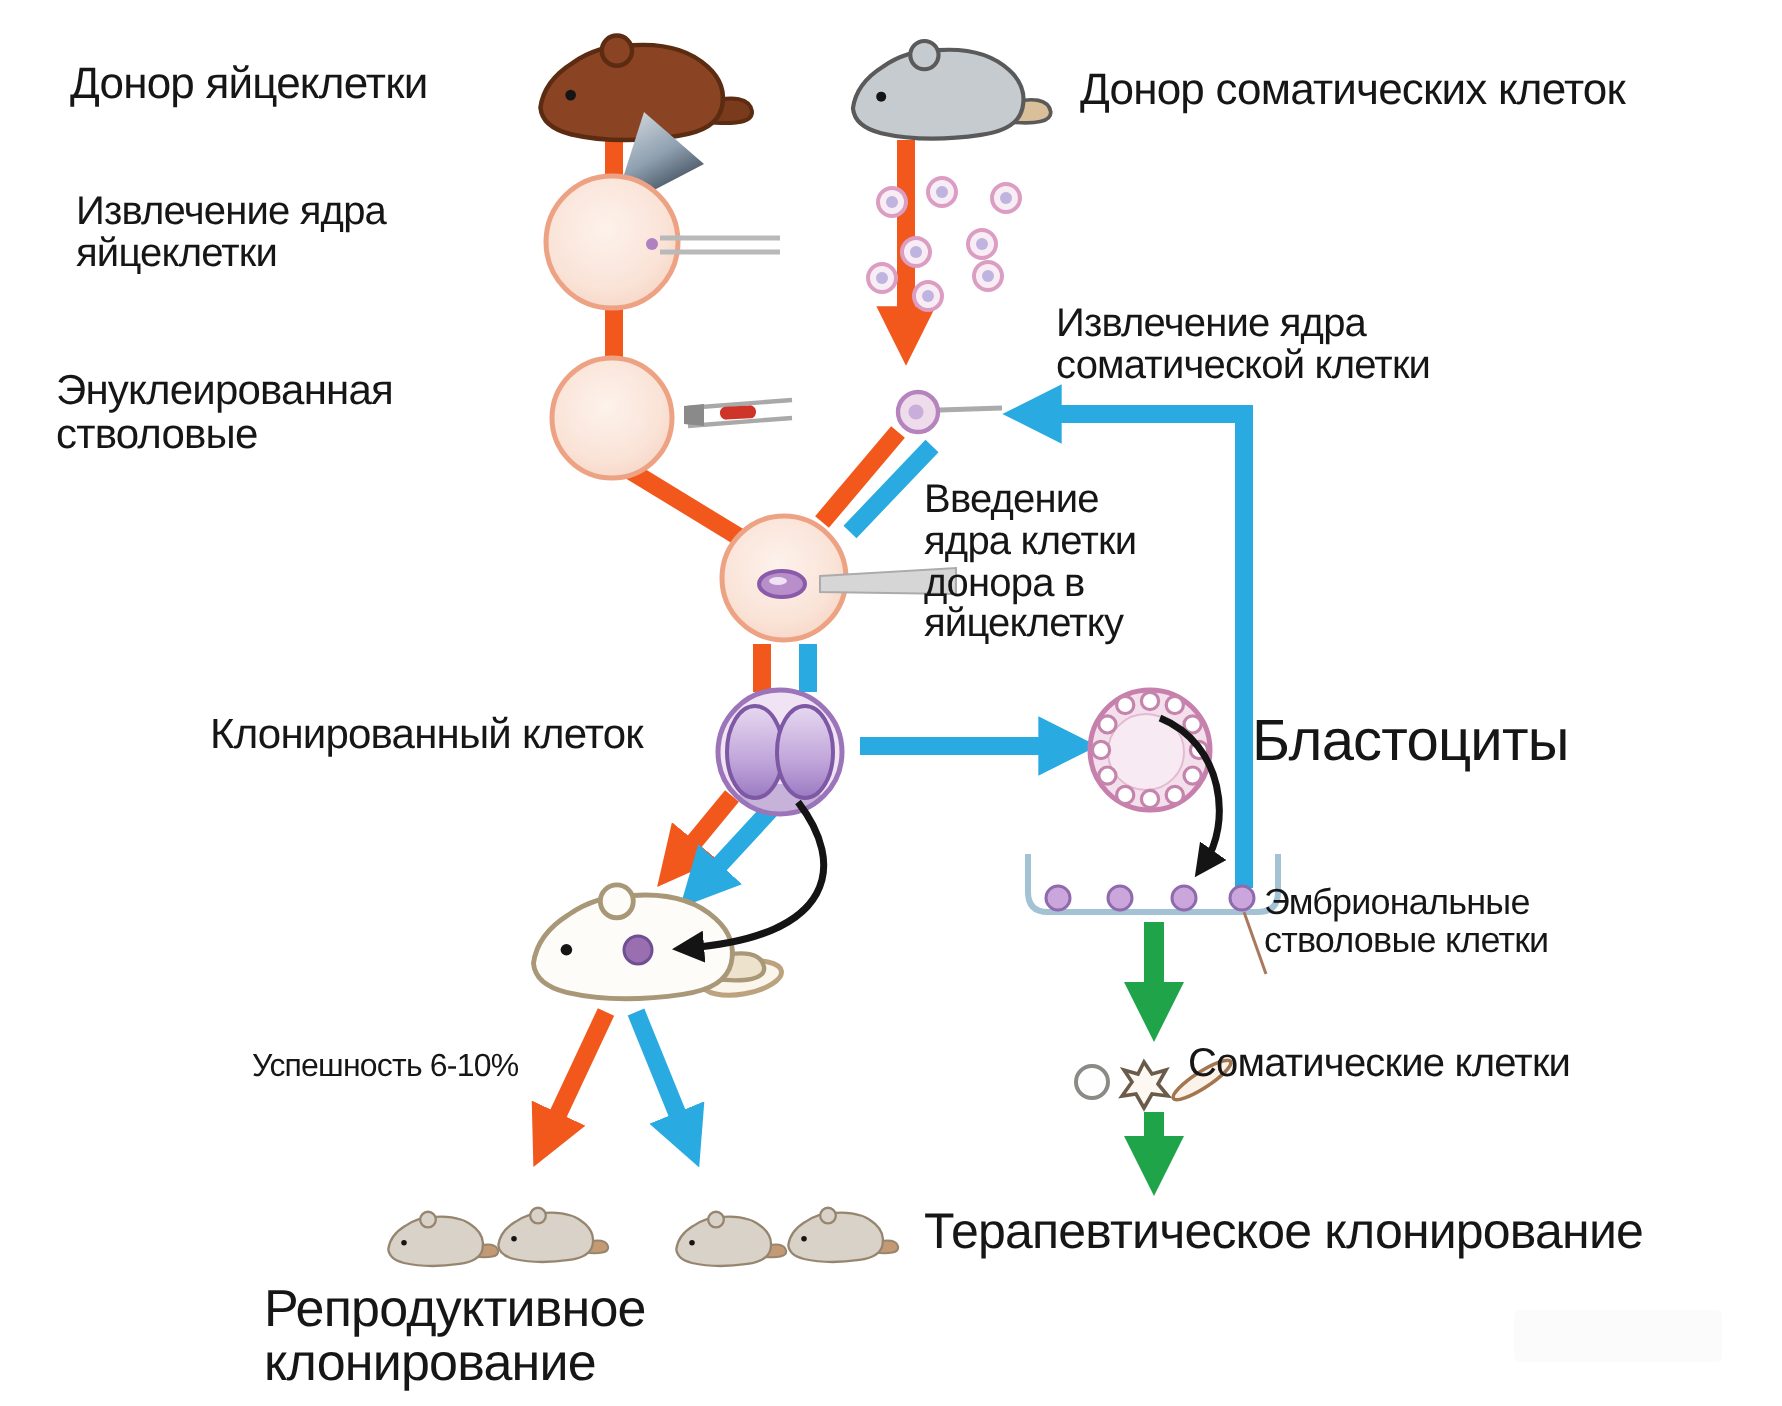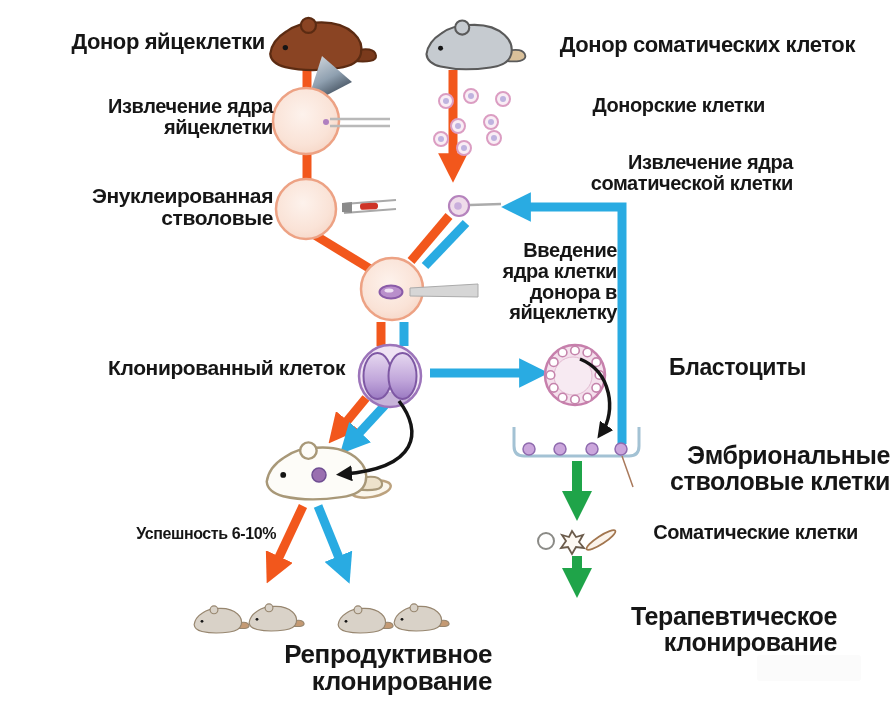--- a/index.html
+++ b/index.html
@@ -3,23 +3,23 @@
 <meta charset="utf-8">
 <style>
   html,body{margin:0;padding:0;background:#ffffff;}
   .stage{
     position:relative;width:891px;height:703px;background:#ffffff;overflow:hidden;
     font-family:"Liberation Sans", sans-serif;
   }
   .stage svg{position:absolute;left:0;top:0;}
   .lbl{
     position:absolute;
-    font-weight:700;
+    font-weight:400;
     color:#161616;
-    text-align:right;
+    text-align:left;
     white-space:pre-line;
     line-height:1.04;
     letter-spacing:-0.4px;
   }
   .watermark{
     position:absolute;right:30px;bottom:22px;width:104px;height:26px;
     background:#fbfbfb;border-radius:3px;
   }
 </style>
 </head>
@@ -215,32 +215,31 @@
   <g stroke="#141414" stroke-width="3.5" fill="none">
     <path d="M 399,401 C 423,432 418,468 344,474" marker-end="url(#ahBlack)"></path>
     <path d="M 580,359 C 612,372 616,412 602,432" marker-end="url(#ahBlack)"></path>
   </g>
 </svg>
 
 <div class="lbl" style="left:35px;top:31px;width:230px;font-size:22px">Донор яйцеклетки</div>
 <div class="lbl" style="left:540px;top:34px;width:315px;font-size:22px">Донор соматических клеток</div>
 <div class="lbl" style="left:38px;top:96px;width:235px;font-size:20px">Извлечение ядра
 яйцеклетки</div>
-<div class="lbl" style="left:545px;top:95px;width:220px;font-size:20px">Донорские клетки</div>
 <div class="lbl" style="left:28px;top:185px;width:245px;font-size:21px">Энуклеированная
 стволовые</div>
 <div class="lbl" style="left:528px;top:152px;width:265px;font-size:20px">Извлечение ядра
 соматической клетки</div>
 <div class="lbl" style="left:462px;top:240px;width:155px;font-size:20px">Введение
 ядра клетки
 донора в
 яйцеклетку</div>
 <div class="lbl" style="left:105px;top:357px;width:240px;font-size:21px">Клонированный клеток</div>
-<div class="lbl" style="left:626px;top:356px;width:180px;font-size:23px">Бластоциты</div>
-<div class="lbl" style="left:632px;top:442px;width:258px;font-size:25px">Эмбриональные
+<div class="lbl" style="left:626px;top:356px;width:180px;font-size:29px">Бластоциты</div>
+<div class="lbl" style="left:632px;top:442px;width:258px;font-size:18px">Эмбриональные
 стволовые клетки</div>
 <div class="lbl" style="left:126px;top:526px;width:150px;font-size:16px">Успешность 6-10%</div>
 <div class="lbl" style="left:594px;top:522px;width:264px;font-size:20px">Соматические клетки</div>
 <div class="lbl" style="left:132px;top:641px;width:360px;font-size:26px">Репродуктивное клонирование</div>
 <div class="lbl" style="left:462px;top:603px;width:375px;font-size:25px">Терапевтическое клонирование</div>
 
 <div class="watermark"></div>
 
 </div>
 

